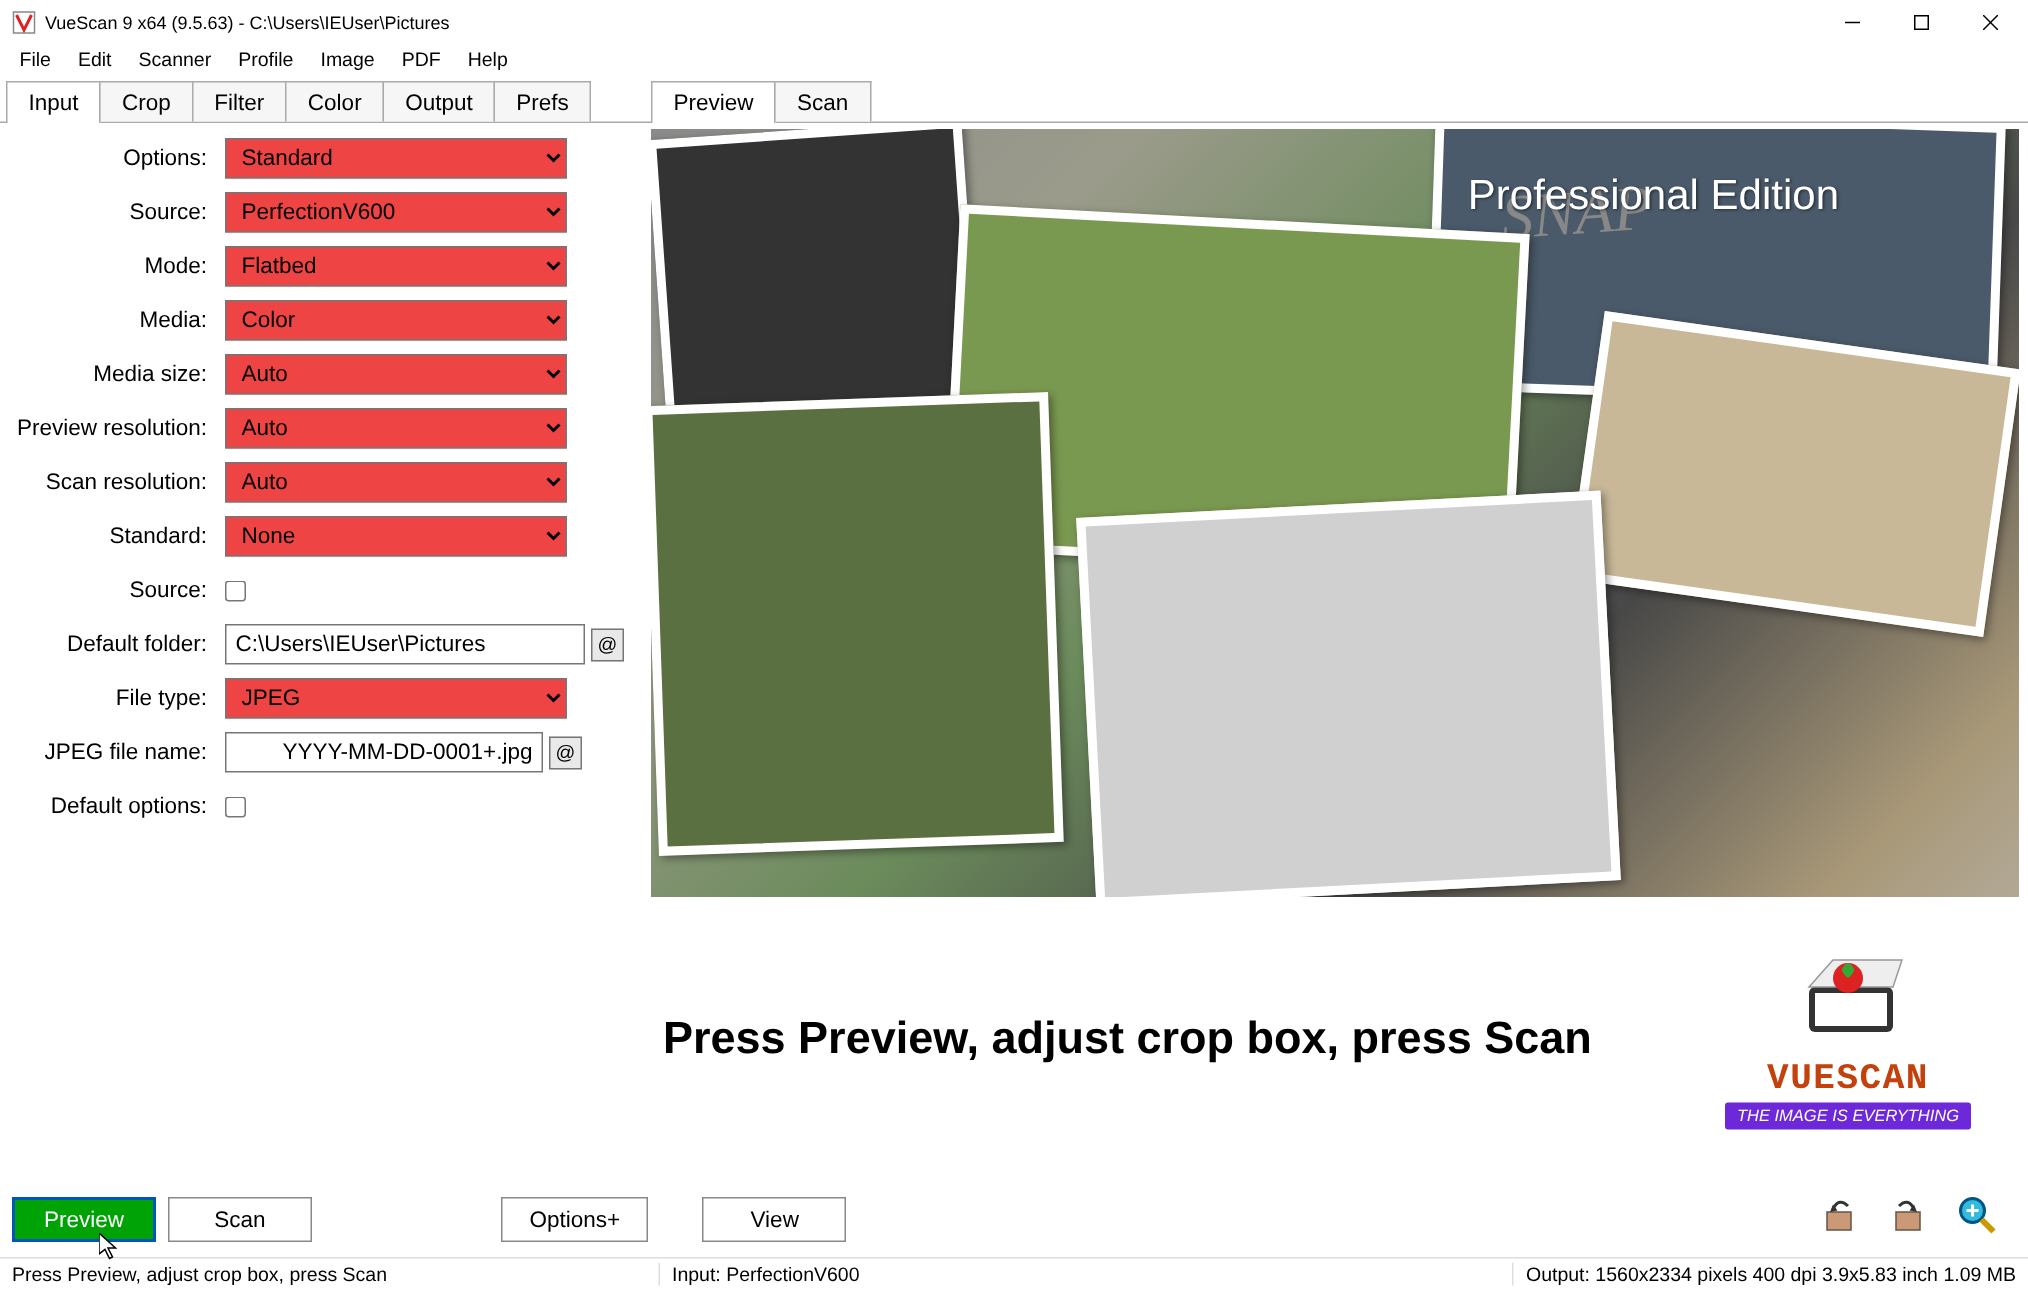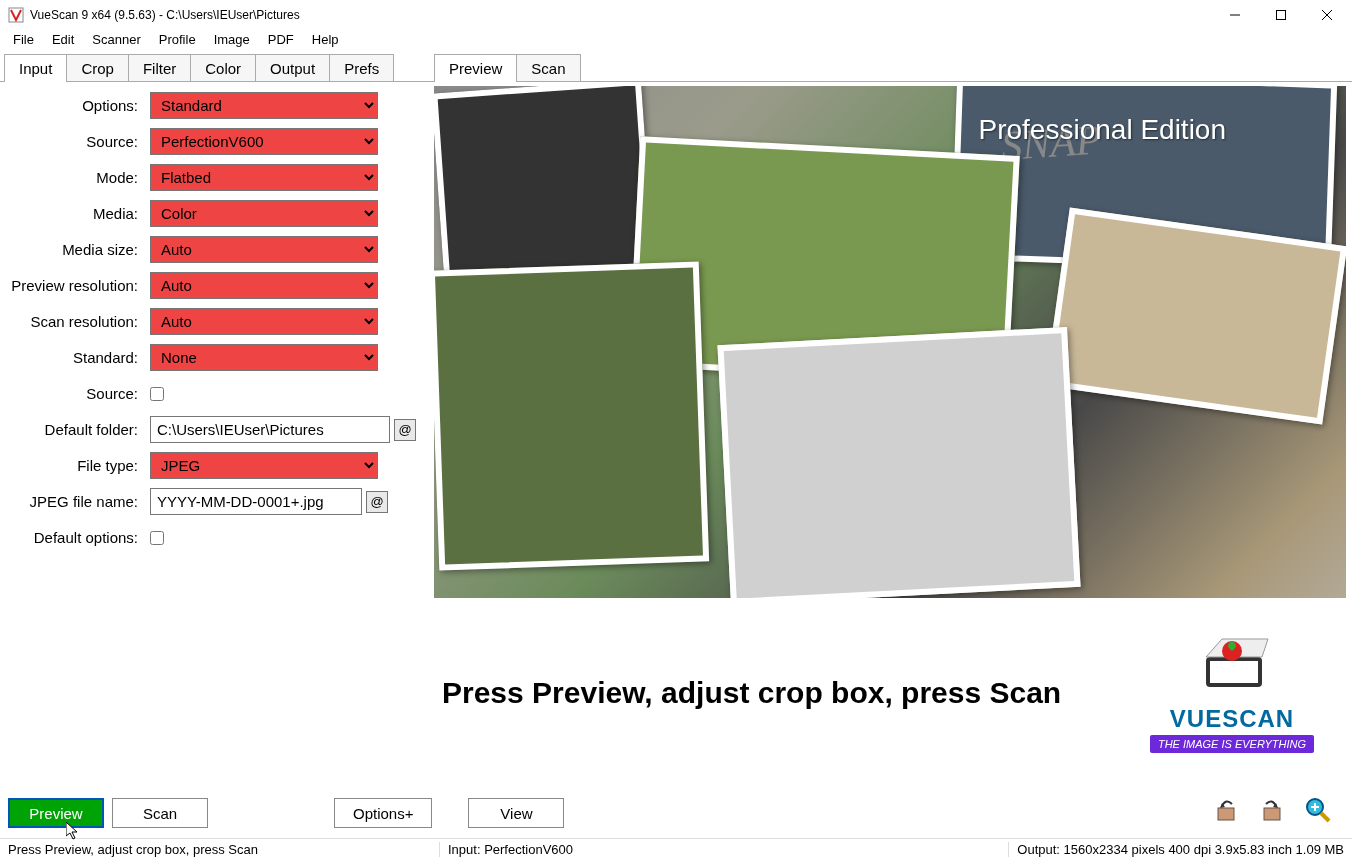--- a/index.html
+++ b/index.html
@@ -86,21 +86,21 @@
 .p6 { right: 50px; top: -10px; width: 250px; height: 150px; background: #606060; transform: rotate(4deg); }
 .p7 { left: 520px; top: -10px; width: 380px; height: 190px; background: #4a5a6a; transform: rotate(2deg); }
 .snap { color: #888; font-size: 42px; font-style: italic; position: absolute; top: 40px; left: 40px; transform: rotate(-6deg); font-family: cursive; }
 .preview-instruction {
   position: absolute; left: 0; right: 0; bottom: 0; height: 190px;
   background: #fff; display: flex; align-items: center; padding-left: 8px;
 }
 .preview-instruction .msg { font-size: 30px; font-weight: 800; color: #000; flex: 1; }
 .preview-instruction .logo { width: 220px; text-align: center; padding-right: 8px; }
 .logo-mark { font-size: 50px; }
-.logo-name { font-size: 24px; font-weight: 600; letter-spacing: 1px; color: #0369a1; }
+.logo-name { font-size: 24px; font-weight: 600; letter-spacing: 1px; color: #c2410c; font-family: Liberation Mono, monospace; }
 .logo-tag { background: #6d28d9; color: #fff; font-size: 11px; padding: 3px 8px; font-style: italic; display: inline-block; margin-top: 2px; border-radius: 2px; }
 .bottombar { height: 50px; display: flex; align-items: center; padding: 0 8px; gap: 8px; }
 .btn {
   height: 30px; border: 1px solid #888; background: #fff; font-size: 15px;
   padding: 0 18px; min-width: 96px; font-family: inherit; cursor: default;
 }
 .btn.green { background: #00a305; color: #fff; border: 2px solid #0055bb; }
 .iconrow { margin-left: auto; display: flex; gap: 18px; padding-right: 12px; }
 .iconbtn { font-size: 22px; cursor: default; }
 .statusbar { height: 22px; display: flex; align-items: center; font-size: 13px; border-top: 1px solid #ddd; }
@@ -224,21 +224,21 @@
         </div>
       <div class="formrow">
           <label>File type:</label>
           <div class="control">
             <select><option>JPEG</option></select>
           </div>
         </div>
       <div class="formrow">
           <label>JPEG file name:</label>
           <div class="control">
-            <input type="text" style="width: 212px;" value="YYYY-MM-DD-0001+.jpg">
+            <input type="text" style="width: 212px; text-align: right;" value="YYYY-MM-DD-0001+.jpg">
             <div class="atbtn">@</div>
           </div>
         </div>
       <div class="formrow">
           <label>Default options:</label>
           <div class="control">
             <input type="checkbox" style="">
           </div>
         </div>
     </div>

